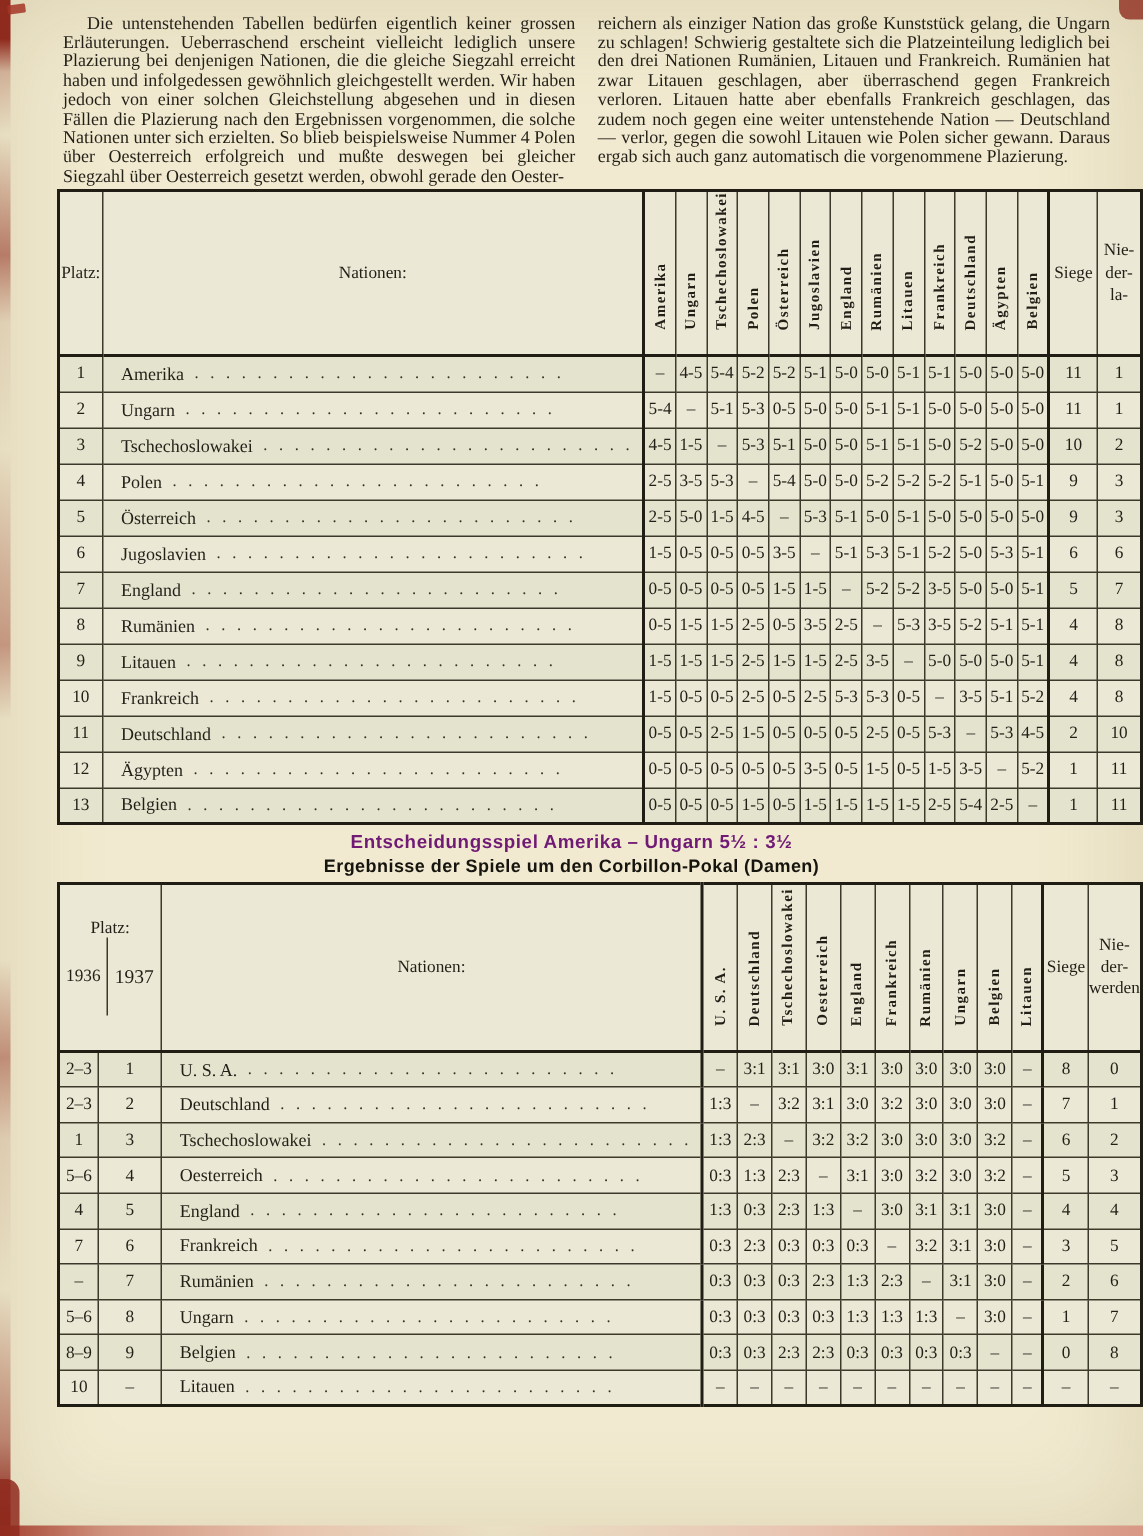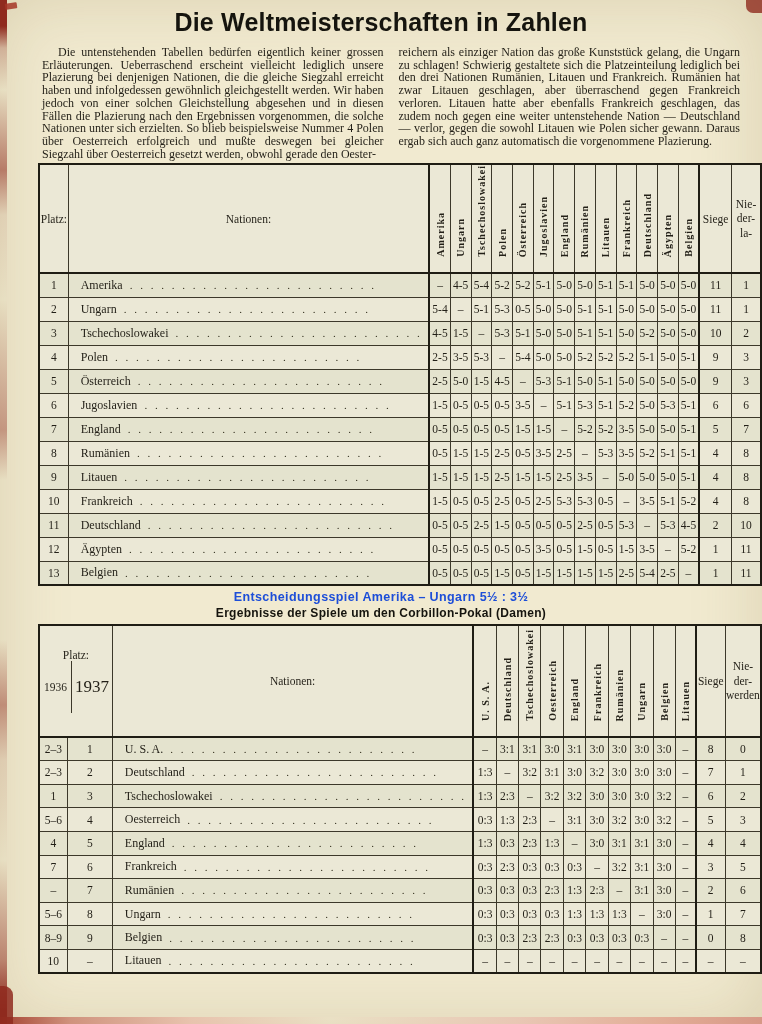--- a/index.html
+++ b/index.html
@@ -32,21 +32,21 @@
   .title{margin:8px 30px 0;text-align:center;font-family:"Liberation Sans",sans-serif;
     font-weight:bold;font-size:25px;letter-spacing:.2px;color:#15140e;}
   .intro{display:flex;gap:15px;margin:9px 22px 0 42px;}
   .intro p{flex:1;margin:0;font-size:12px;line-height:12.7px;text-align:justify;}
   .intro p.first{text-indent:16px;}
   
   .sec-heading{margin:0;text-align:center;font-family:"Liberation Sans",sans-serif;
     font-weight:bold;color:#15140e;}
   #men-heading{margin-top:7px;font-size:14.5px;letter-spacing:.3px;}
   .decider{margin-top:4px;text-align:center;font-family:"Liberation Sans",sans-serif;
-    font-weight:bold;font-size:12.5px;letter-spacing:.4px;color:#1d4ed8;}
+    font-weight:bold;font-size:12.5px;letter-spacing:.4px;color:#701a75;}
   #women-heading{margin-top:2px;font-size:12px;letter-spacing:.3px;}
   
   .res{border-collapse:collapse;table-layout:fixed;background:var(--table-bg);
     border:2px solid var(--line-heavy);margin:3px 0 0 38px;}
   .res th,.res td{border:1px solid var(--line);padding:0;text-align:center;
     overflow:hidden;font-family:"Liberation Serif",serif;color:var(--ink);}
   .res .hl2{border-left-width:2px;border-left-color:var(--line-heavy);}
   .res thead th{border-bottom:2px solid var(--line-heavy);font-weight:normal;
     font-size:11.5px;vertical-align:middle;}
   .res thead th.rot{vertical-align:bottom;}
@@ -63,33 +63,32 @@
   .nwrap{display:flex;align-items:center;}
   .nwrap .nm{font-size:12px;padding-left:12px;white-space:nowrap;}
   .nwrap .dots{flex:1;overflow:hidden;white-space:nowrap;letter-spacing:2.5px;
     font-size:11px;padding:0 6px 0 7px;color:#33301f;}
   
   .pwrap{height:100%;display:flex;flex-direction:column;}
   .plabel{flex:1;display:flex;align-items:center;justify-content:center;font-size:11.5px;}
   .years{display:flex;height:52px;}
   .years .y1{width:31px;display:flex;align-items:center;justify-content:center;font-size:11.5px;}
   .years .y2{flex:1;border-left:1px solid var(--line);display:flex;align-items:center;
-    justify-content:center;font-size:17px;}
+    justify-content:center;font-size:13px;}
 </style>
 </head>
 <body>
 
 <div class="page">
   <div class="edge-left"></div>
   <div class="edge-bottom"></div>
   <div class="corner-bl"></div>
   <div class="mark-tl"></div>
   <div class="mark-tr"></div>
 
-  <h1 class="title">Die Weltmeisterschaften in Zahlen</h1>
 
   <div class="intro">
     <p class="first">Die untenstehenden Tabellen bedürfen eigentlich keiner grossen Erläuterungen. Ueberraschend erscheint vielleicht lediglich unsere Plazierung bei denjenigen Nationen, die die gleiche Siegzahl erreicht haben und infolgedessen gewöhnlich gleichgestellt werden. Wir haben jedoch von einer solchen Gleichstellung abgesehen und in diesen Fällen die Plazierung nach den Ergebnissen vorgenommen, die solche Nationen unter sich erzielten. So blieb beispielsweise Nummer 4 Polen über Oesterreich erfolgreich und mußte deswegen bei gleicher Siegzahl über Oesterreich gesetzt werden, obwohl gerade den Oester-</p>
     <p>reichern als einziger Nation das große Kunststück gelang, die Ungarn zu schlagen! Schwierig gestaltete sich die Platzeinteilung lediglich bei den drei Nationen Rumänien, Litauen und Frankreich. Rumänien hat zwar Litauen geschlagen, aber überraschend gegen Frankreich verloren. Litauen hatte aber ebenfalls Frankreich geschlagen, das zudem noch gegen eine weiter untenstehende Nation — Deutschland — verlor, gegen die sowohl Litauen wie Polen sicher gewann. Daraus ergab sich auch ganz automatisch die vorgenommene Plazierung.</p>
   </div>
 
   <div id="men-table-slot">
       <table class="res men">
         <colgroup>
           <col style="width: 32px;">

